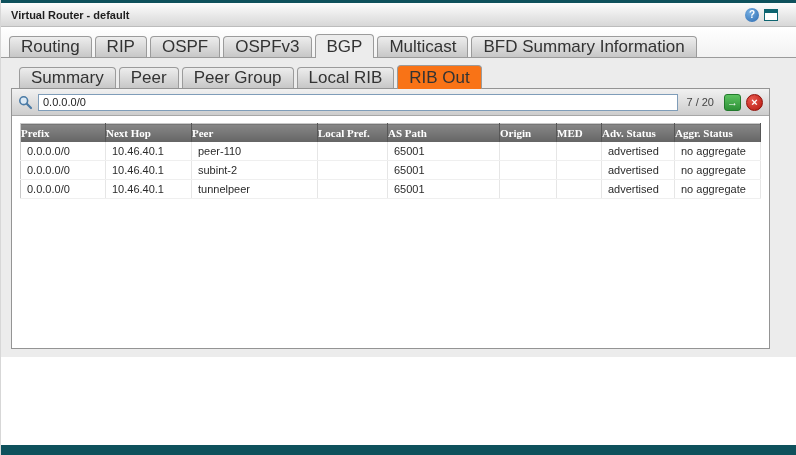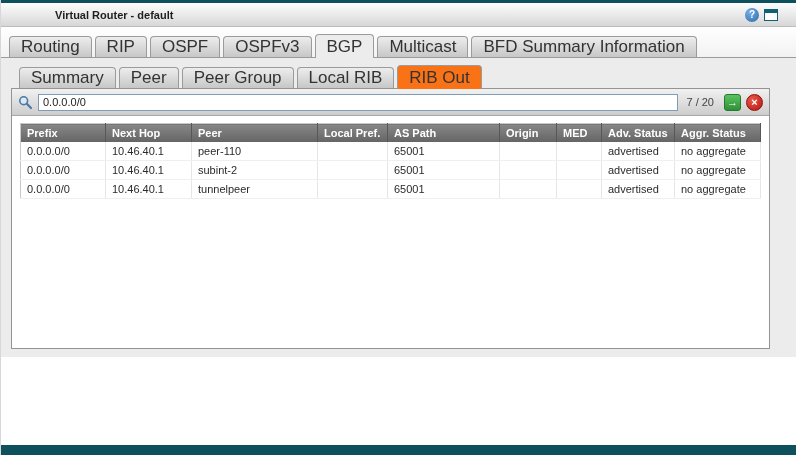--- a/index.html
+++ b/index.html
@@ -5,21 +5,21 @@
   * { margin:0; padding:0; box-sizing:border-box; }
   html,body { background:#fff; }
   body { font-family:"Liberation Sans", sans-serif; }
   .screen { position:relative; width:796px; height:455px; background:#fff; overflow:hidden; border-left:1px solid #d7d7d7; }
 
   .top-line { height:3px; background:#0e515c; }
   .bottom-bar { position:absolute; left:0; right:0; bottom:0; height:10px; background:#0e515c; }
 
   .titlebar { height:24px; background:linear-gradient(#fdfdfd,#d7d7d7); border-bottom:1px solid #bcbcbc;
               display:flex; align-items:center; padding:0 10px; }
-  .title { font-size:11px; font-weight:bold; color:#1e1e1e;margin-left:44px; }
+  .title { font-size:11px; font-weight:bold; color:#1e1e1e; }
   .title-icons { margin-left:auto; display:flex; align-items:center; gap:5px; padding-right:8px; }
   .help-icon { width:14px; height:14px; border-radius:50%; cursor:pointer;
                background:radial-gradient(circle at 35% 30%, #74aee2, #2d6bb0);
                color:#fff; font-size:10px; font-weight:bold; line-height:14px; text-align:center; }
   .win-icon { width:14px; height:12px; border:1px solid #0d6470; background:#fff; position:relative; cursor:pointer; }
   .win-icon::before { content:""; position:absolute; top:0; left:0; right:0; height:3px; background:#0d6470; }
 
   .tabbar { display:flex; align-items:flex-end; gap:3px; }
   .tabbar.l1 { height:30px; padding:0 0 0 8px; background:linear-gradient(#ffffff,#f2f2f2); }
   .tab { font-size:17px; color:#333; white-space:nowrap; cursor:pointer;
@@ -44,22 +44,22 @@
             background:linear-gradient(#5cc260,#2e9137); border:1px solid #227a2c;
             color:#fff; font-size:11px; line-height:15px; text-align:center; font-weight:bold; }
   .clear-btn { width:17px; height:17px; border-radius:50%; cursor:pointer;
                background:radial-gradient(circle at 35% 30%, #e8584e, #b6170f); border:1px solid #8f0f09;
                color:#fff; font-size:11px; line-height:15px; text-align:center; font-weight:bold; }
 
   .grid-wrap { padding:7px 8px; }
   table.grid { border-collapse:collapse; table-layout:fixed; width:100%;
                font-size:11px; border:1px solid #c9c9c9; }
   table.grid th { background:linear-gradient(#878787,#646464); color:#fff; font-weight:bold;
-                  text-align:left; padding:3px 6px; border-right:1px solid #575757;
-                  white-space:nowrap; overflow:hidden; cursor:pointer; }
+                  text-align:left; padding:3px 0; border-right:1px solid #575757;
+                  white-space:nowrap; overflow:hidden; cursor:pointer;font-family:Liberation Serif, serif; }
   table.grid td { background:#fff; color:#2b2b2b; padding:3px 6px;
                   border-right:1px solid #e6e6e6; border-bottom:1px solid #efefef;
                   white-space:nowrap; overflow:hidden; }
   td.link { color:#2e6e9e; cursor:pointer; }
 </style>
 </head>
 <body>
 
 <div class="screen">
   <div class="top-line"></div>

